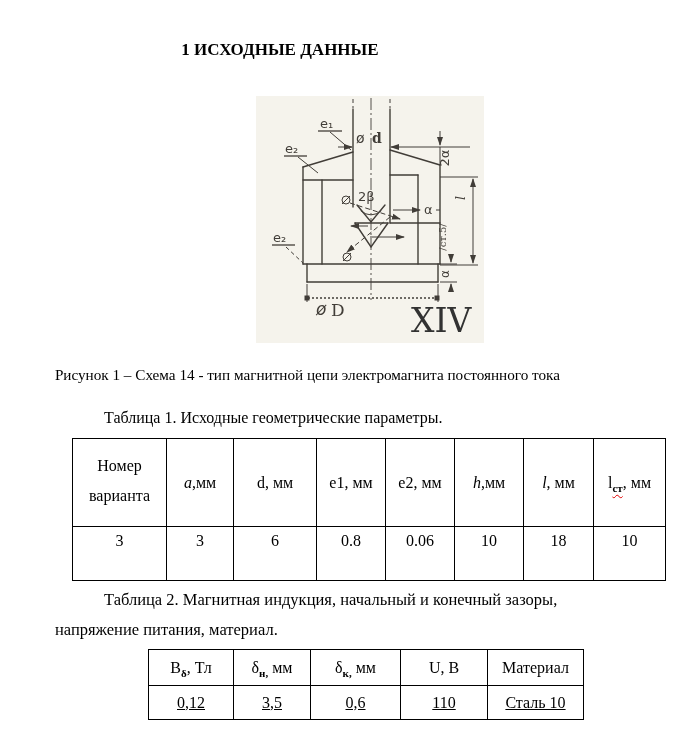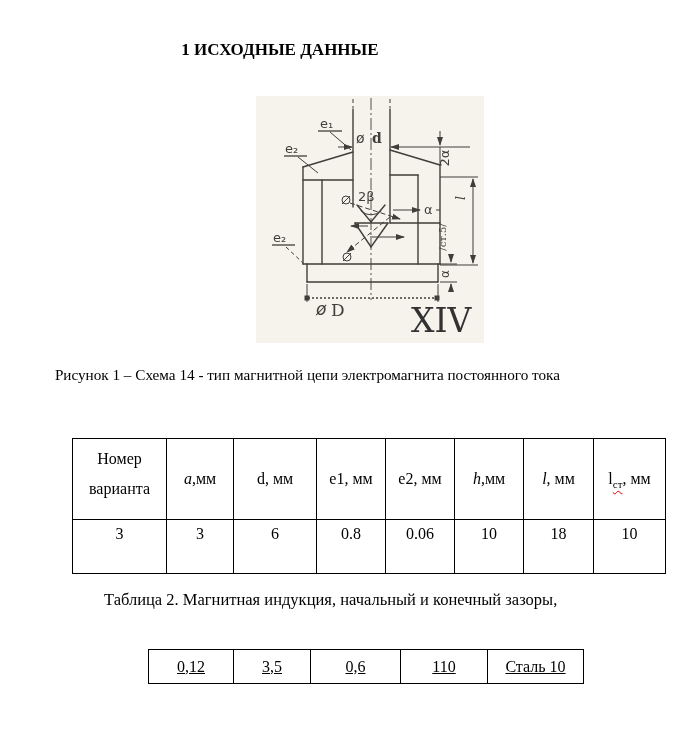--- a/index.html
+++ b/index.html
@@ -17,32 +17,32 @@
                font-size:15.2px;}
 
   .t1-caption{position:absolute;top:409px;left:104px;font-size:16px;}
 
   table{border-collapse:collapse;table-layout:fixed;position:absolute;
         font-size:16px;text-align:center;}
   td{border:1px solid #000;overflow:hidden;}
 
   .t1{left:72px;top:438px;width:593px;}
   .t1 .head td{height:74px;vertical-align:middle;}
-  .t1 .head td.first{vertical-align:top;padding-top:5px;line-height:1.85;}
+  .t1 .head td.first{vertical-align:top;padding-top:12px;line-height:1.85;}
   .t1 .vals td{height:47px;vertical-align:top;padding-top:5px;}
   .prewrap{white-space:pre-line;}
 
   .t2-caption-1{position:absolute;top:590px;left:104px;font-size:16.5px;}
   .t2-caption-2{position:absolute;top:620px;left:55px;font-size:16.5px;}
 
   .t2{left:148px;top:649px;width:435px;}
   .t2 .head td{height:33px;vertical-align:middle;}
   .t2 .vals td{height:31px;vertical-align:middle;text-decoration:underline;}
 
-  sub{font-size:11px;line-height:0;}
+  sub{font-size:11px;line-height:0;font-weight:bold;}
   .sp-err{text-decoration:underline wavy #e00000;text-decoration-thickness:1px;
           text-decoration-skip-ink:none;text-underline-offset:2px;}
   i{font-family:"Liberation Serif", serif;}
 </style>
 </head>
 <body>
 
 <div class="page">
 
   <div class="doc-title">1 ИСХОДНЫЕ ДАННЫЕ</div>
@@ -136,20 +136,21 @@
         <text x="199" y="179" font-size="12" transform="rotate(-90 199,179)" text-anchor="middle">α</text>
         <text x="66" y="220" font-size="17" font-style="italic">ø</text>
         <text x="81" y="221" font-size="17" font-family="DejaVu Serif, serif">D</text>
         <text x="161" y="237" font-size="33" fill="#343434" font-family="DejaVu Serif, serif">XIV</text>
       </g>
     </svg>
   </div>
 
   <div class="fig-caption">Рисунок 1 – Схема 14 - тип магнитной цепи электромагнита постоянного тока</div>
 
+  <div class="t1-caption">Таблица 1. Исходные геометрические параметры.</div>
 
   <table class="t1">
     <colgroup>
       <col style="width:94px">
         <col style="width:67px">
         <col style="width:83px">
         <col style="width:69px">
       <col style="width:69px">
         <col style="width:69px">
         <col style="width:70px">
@@ -174,30 +175,38 @@
       <td>0.8</td>
       <td>0.06</td>
       <td>10</td>
       <td>18</td>
       <td>10</td>
     </tr>
   </tbody>
     </table>
 
   <div class="t2-caption-1">Таблица 2. Магнитная индукция, начальный и конечный зазоры,</div>
+  <div class="t2-caption-2">напряжение питания, материал.</div>
 
   <table class="t2">
     <colgroup>
       <col style="width:85px">
         <col style="width:77px">
         <col style="width:90px">
         <col style="width:87px">
         <col style="width:96px">
     </colgroup>
     <tbody>
+        <tr class="head">
+      <td><span>B</span><sub>δ</sub><span>, Тл</span></td>
+      <td><span>δ</span><sub>н,</sub><span> мм</span></td>
+      <td><span>δ</span><sub>к,</sub><span> мм</span></td>
+      <td>U, В</td>
+      <td>Материал</td>
+    </tr>
     <tr class="vals">
       <td>0,12</td>
       <td>3,5</td>
       <td>0,6</td>
       <td>110</td>
       <td>Сталь 10</td>
     </tr>
   </tbody>
     </table>
 

